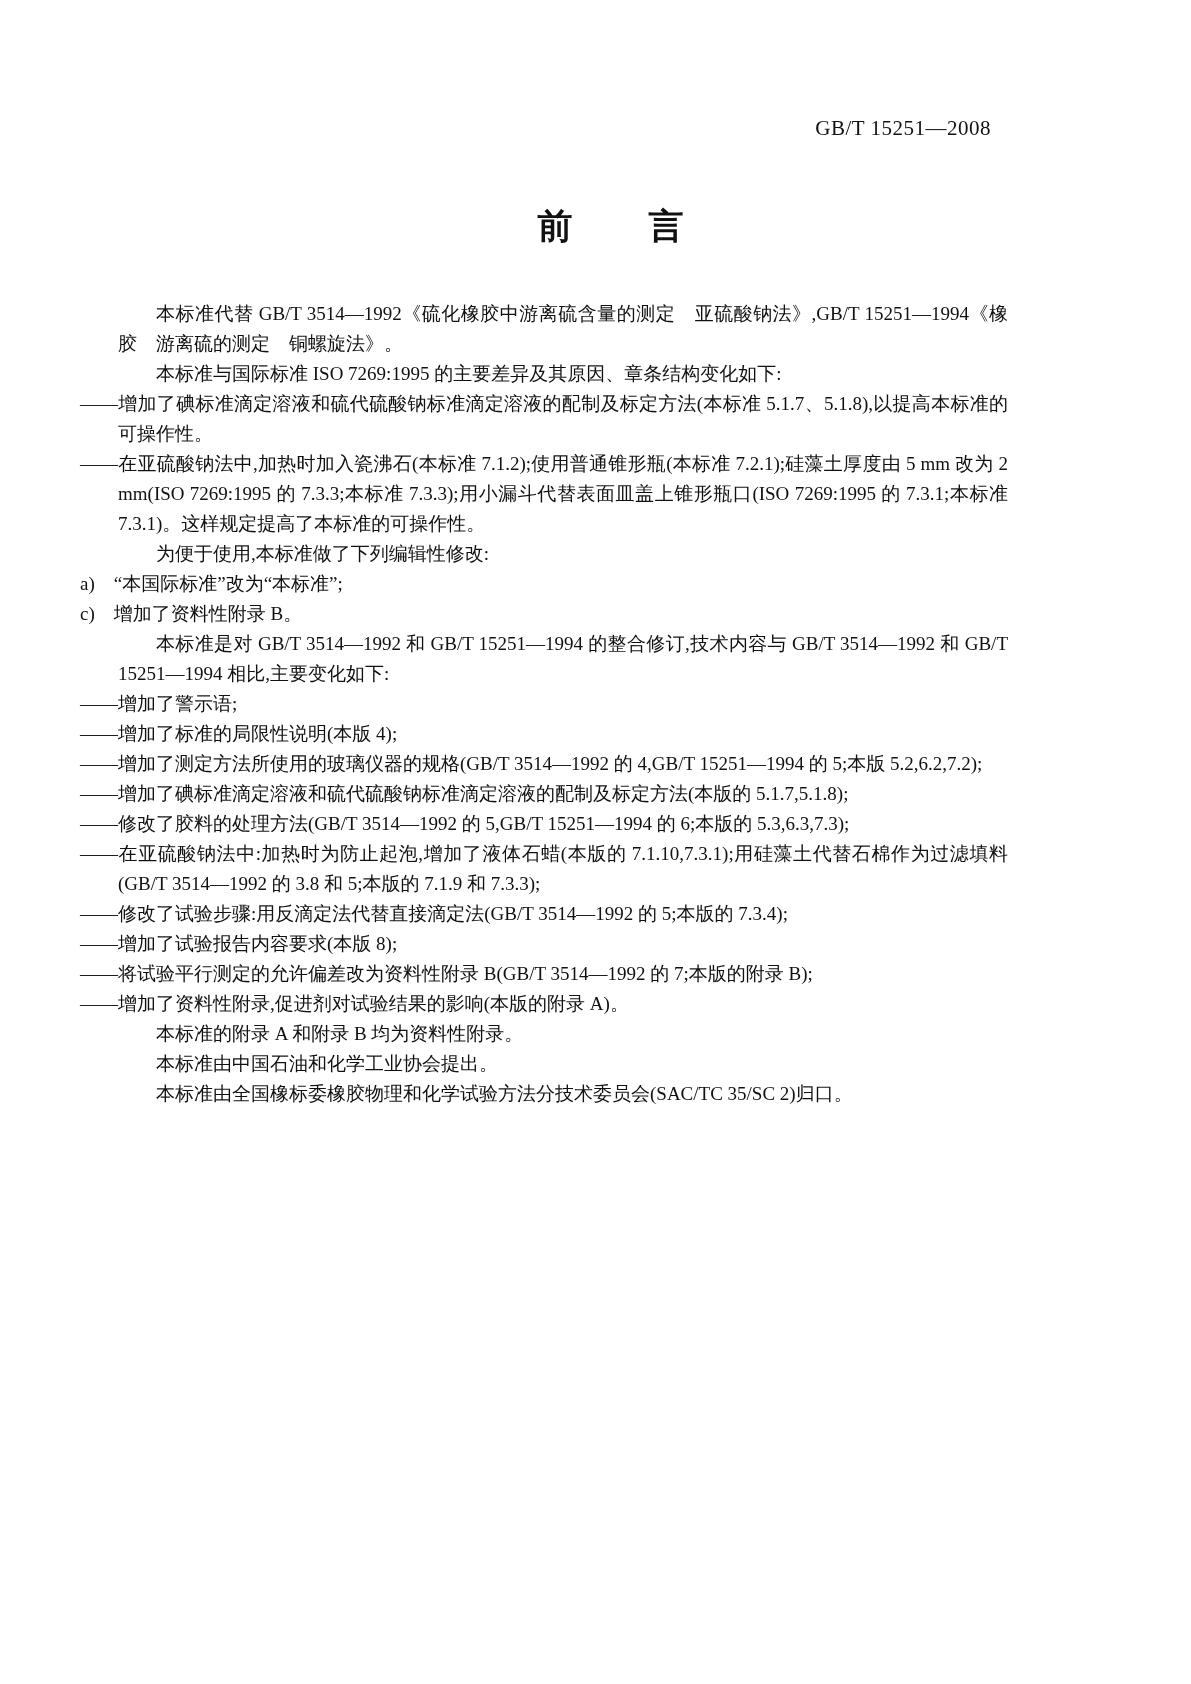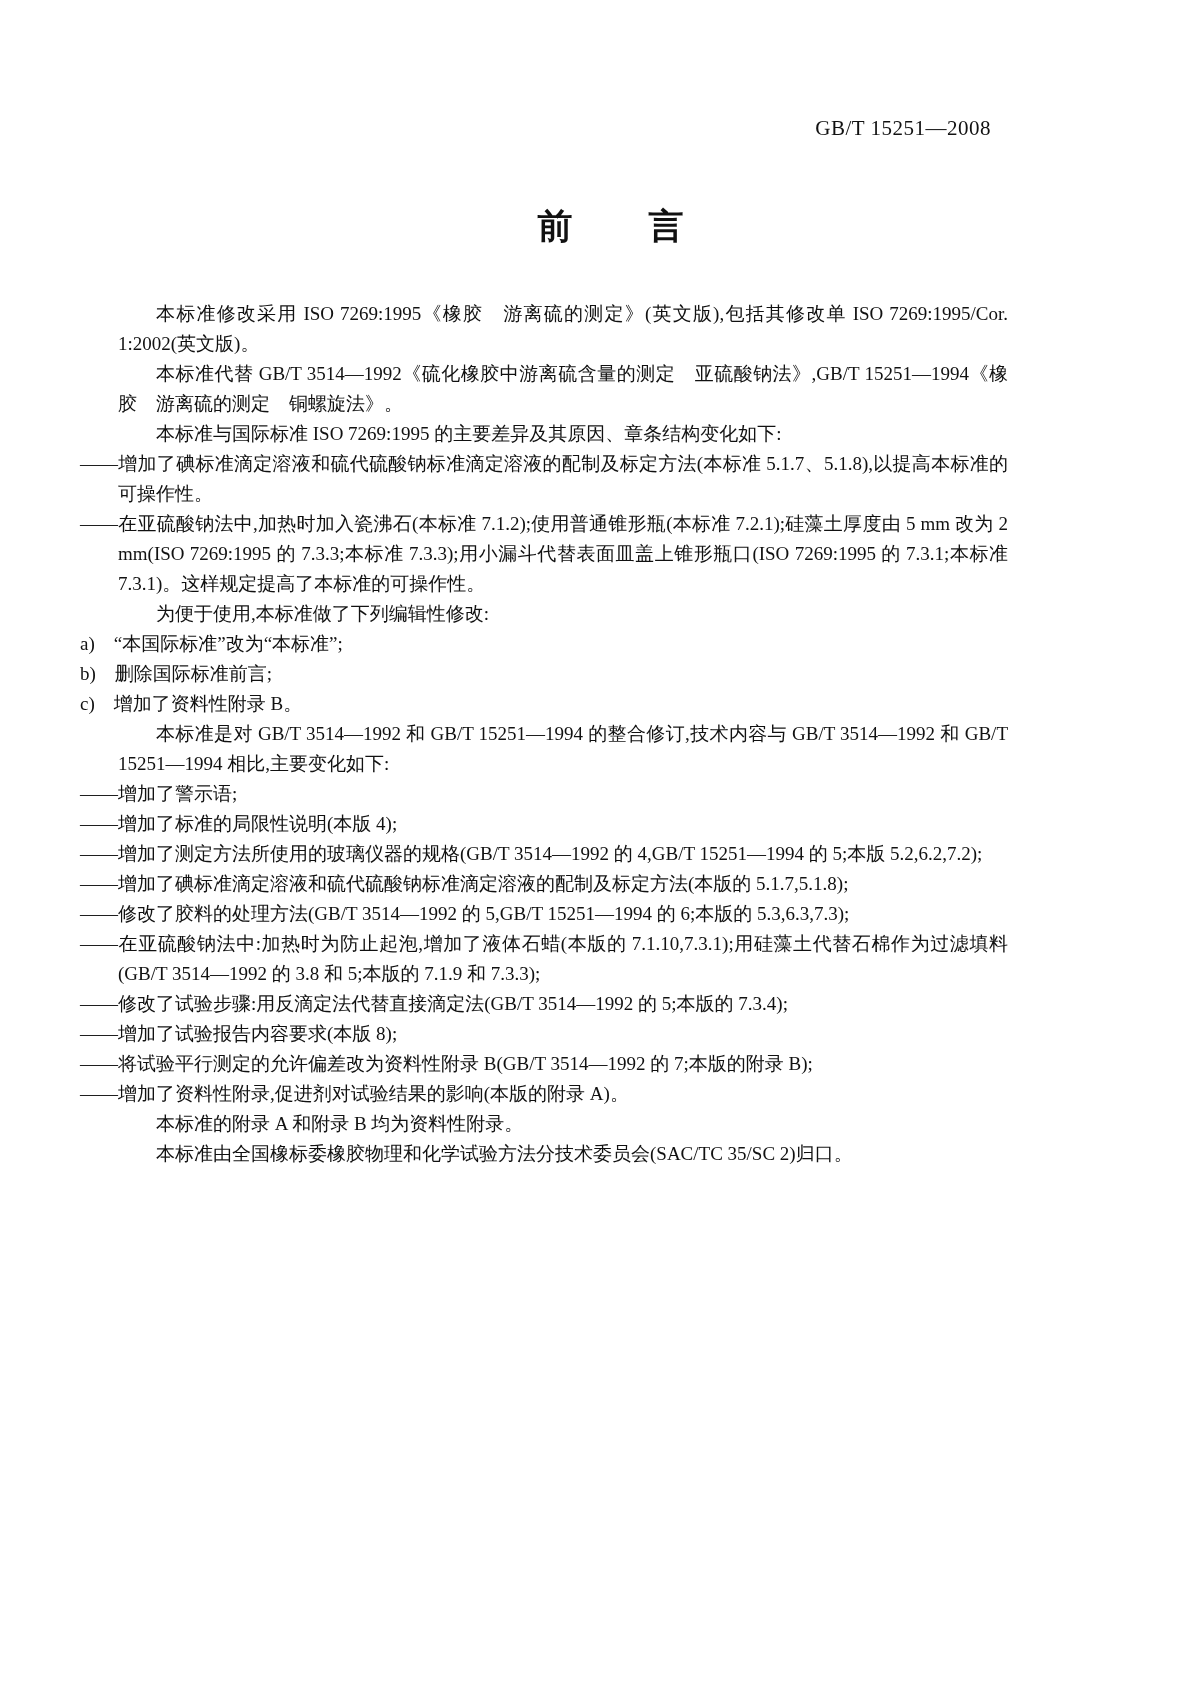--- a/index.html
+++ b/index.html
@@ -68,39 +68,38 @@
 </head>
 <body>
 
 <div class="page">
 
   <div class="doc-header">GB/T 15251—2008</div>
 
   <div class="doc-title">前　　言</div>
 
   <div class="doc-body">
-    <p class="p-indent">本标准修改采用 ISO 7269:1995《橡胶　游离硫的测定》(英文版),包括其修改单 ISO 7269:1995/Cor. 1:2002(英文版)。</p>
     <p class="p-indent">本标准代替 GB/T 3514—1992《硫化橡胶中游离硫含量的测定　亚硫酸钠法》,GB/T 15251—1994《橡胶　游离硫的测定　铜螺旋法》。</p>
     <p class="p-indent">本标准与国际标准 ISO 7269:1995 的主要差异及其原因、章条结构变化如下:</p>
     <p class="p-dash">——增加了碘标准滴定溶液和硫代硫酸钠标准滴定溶液的配制及标定方法(本标准 5.1.7、5.1.8),以提高本标准的可操作性。</p>
     <p class="p-dash">——在亚硫酸钠法中,加热时加入瓷沸石(本标准 7.1.2);使用普通锥形瓶(本标准 7.2.1);硅藻土厚度由 5 mm 改为 2 mm(ISO 7269:1995 的 7.3.3;本标准 7.3.3);用小漏斗代替表面皿盖上锥形瓶口(ISO 7269:1995 的 7.3.1;本标准 7.3.1)。这样规定提高了本标准的可操作性。</p>
     <p class="p-indent">为便于使用,本标准做了下列编辑性修改:</p>
     <p class="p-letter">a)　“本国际标准”改为“本标准”;</p>
-    <p class="p-letter">b)　删除国际标准前言;</p>
     <p class="p-letter">c)　增加了资料性附录 B。</p>
     <p class="p-indent">本标准是对 GB/T 3514—1992 和 GB/T 15251—1994 的整合修订,技术内容与 GB/T 3514—1992 和 GB/T 15251—1994 相比,主要变化如下:</p>
     <p class="p-dash">——增加了警示语;</p>
     <p class="p-dash">——增加了标准的局限性说明(本版 4);</p>
     <p class="p-dash">——增加了测定方法所使用的玻璃仪器的规格(GB/T 3514—1992 的 4,GB/T 15251—1994 的 5;本版 5.2,6.2,7.2);</p>
     <p class="p-dash">——增加了碘标准滴定溶液和硫代硫酸钠标准滴定溶液的配制及标定方法(本版的 5.1.7,5.1.8);</p>
     <p class="p-dash">——修改了胶料的处理方法(GB/T 3514—1992 的 5,GB/T 15251—1994 的 6;本版的 5.3,6.3,7.3);</p>
     <p class="p-dash">——在亚硫酸钠法中:加热时为防止起泡,增加了液体石蜡(本版的 7.1.10,7.3.1);用硅藻土代替石棉作为过滤填料(GB/T 3514—1992 的 3.8 和 5;本版的 7.1.9 和 7.3.3);</p>
     <p class="p-dash">——修改了试验步骤:用反滴定法代替直接滴定法(GB/T 3514—1992 的 5;本版的 7.3.4);</p>
     <p class="p-dash">——增加了试验报告内容要求(本版 8);</p>
     <p class="p-dash">——将试验平行测定的允许偏差改为资料性附录 B(GB/T 3514—1992 的 7;本版的附录 B);</p>
     <p class="p-dash">——增加了资料性附录,促进剂对试验结果的影响(本版的附录 A)。</p>
     <p class="p-indent">本标准的附录 A 和附录 B 均为资料性附录。</p>
+    <p class="p-indent">本标准由中国石油和化学工业协会提出。</p>
     <p class="p-indent">本标准由全国橡标委橡胶物理和化学试验方法分技术委员会(SAC/TC 35/SC 2)归口。</p>
   </div>
 
   <div class="doc-footer">Ⅰ</div>
 
 </div>
 
 </body></html>

